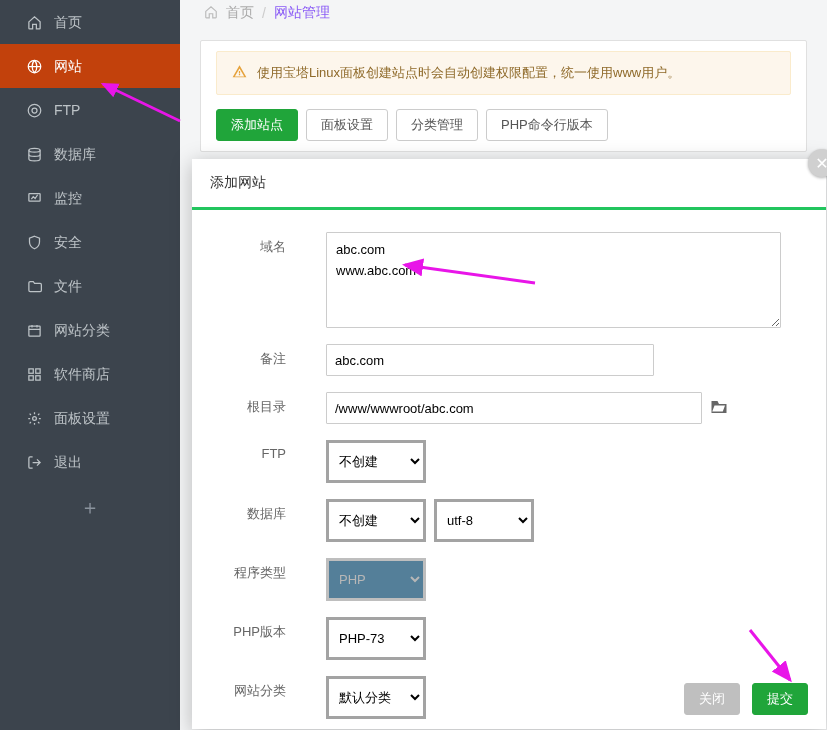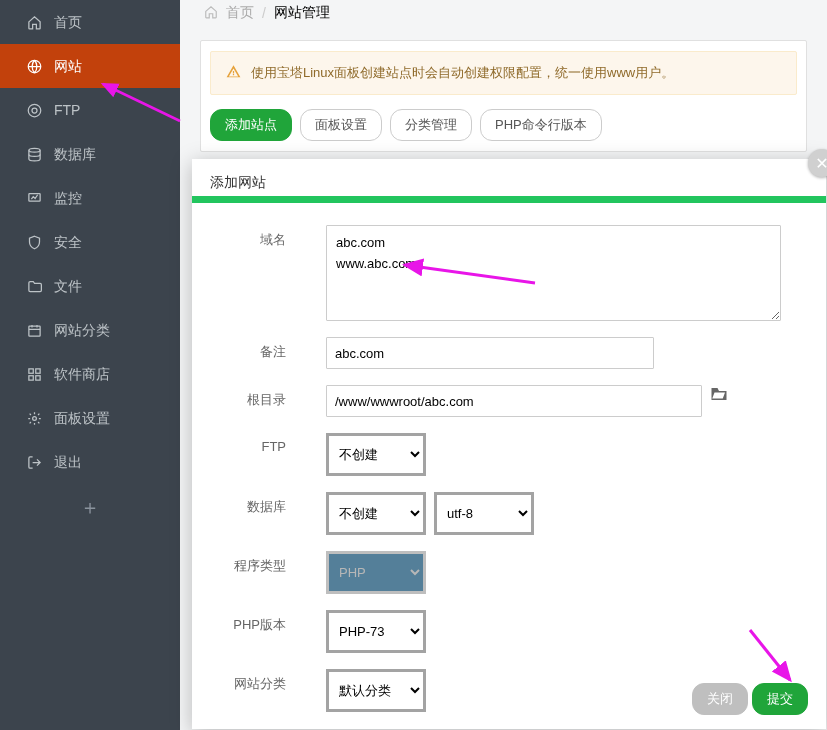--- a/index.html
+++ b/index.html
@@ -40,75 +40,75 @@
   padding: 4px 24px 8px;
   color:#bbb; font-size:14px;
   display:flex; align-items:center; gap:8px;
 }
 .breadcrumb .sep { color:#ccc; }
 .content-inner {
   margin: 10px 20px;
   background:#fff;
   border:1px solid #e0e0e0;
   border-radius:2px;
-  padding:10px 9px;
+  padding:10px 15px;
 }
 .notice {
   background:#fdf6ec;
   border:1px solid #faebcc;
   border-radius:2px;
   padding:12px 15px;
   color:#8f6a2a;
   margin:0 0 14px 0;
   display:flex; align-items:center; gap:10px;
   font-size:13px;
 }
 .toolbar { display:flex; gap:8px; }
 .btn {
   display:inline-block;
   padding:6px 14px;
   border:1px solid #ccc;
   background:#fff;
-  border-radius:12px;
+  border-radius:3px;
   font-size:13px;
   color:#555;
   cursor:pointer;
 }
 .btn.primary { background:#20a53a; color:#fff; border-color:#20a53a; }
 .btn.muted { background:#bfbfbf; color:#fff; border-color:#bfbfbf; }
 
 
 .dialog {
   position:absolute;
   left:192px; top:159px;
   width:634px; height:570px;
   background:#fff;
   box-shadow:0 4px 20px rgba(0,0,0,0.25);
 }
 .dialog-title {
-  height:44px; line-height:46px;
+  height:51px; line-height:46px;
   padding:0 18px;
-  border-bottom:7px solid #22c55e;
+  border-bottom:3px solid #22c55e;
   font-size:14px; color:#333;
 }
 .dialog-close {
   position:absolute;
   right:-10px; top:-10px;
   width:28px; height:28px;
   border-radius:50%;
   background:#d0d0d0;
   color:#fff;
   display:flex; align-items:center; justify-content:center;
   font-size:16px; cursor:pointer;
   box-shadow:0 1px 3px rgba(0,0,0,0.3);
 }
 .form { padding: 22px 40px 10px 10px; }
 .form-row { display:flex; align-items:flex-start; margin-bottom:16px;gap:24px; }
 .form-label { width:100px; text-align:right; padding-right:16px; color:#666; padding-top:6px; font-size:13px;}
-.form-control { flex:1; display:flex; gap:8px; align-items:flex-start;}
+.form-control { flex:1; display:flex; gap:8px; align-items:center;}
 textarea.domain {
   width:455px; height:96px;
   border:1px solid #ccc; border-radius:1px;
   padding:7px 9px;
   font-size:13px; resize:both;
   line-height:1.6;
   font-family: inherit;
 }
 input.text {
   height:32px; border:1px solid #ccc; border-radius:1px;
@@ -118,21 +118,21 @@
 input.rootdir { width:376px; }
 select.sel {
   height:43px; border:3px solid #a3a3a3; background:#fff;
   padding:0 6px; font-size:13px;
   width:100px;
 }
 select.sel[disabled]{ background:#0c4a6e; color:#999;}
 .folder-icon { color:#666; cursor:pointer; }
 .dialog-footer {
   position:absolute; right:18px; bottom:14px;
-  display:flex; gap:4px;margin-left:16px;
+  display:flex; gap:12px;margin-left:16px;
 }
 
 .arrow { position:absolute; pointer-events:none; }
 </style>
 </head>
 <body>
 
 <div class="sidebar">
   <div class="sidebar-item">
     <span class="icon">
@@ -237,21 +237,21 @@
 
 <div class="main">
   <div class="breadcrumb">
     <span class="icon" style="color:#bbb;">
       <svg width="14" height="14" viewBox="0 0 24 24" fill="none" stroke="currentColor" stroke-width="2">
           <path d="M3 11l9-8 9 8v10a1 1 0 0 1-1 1h-5v-7h-6v7H4a1 1 0 0 1-1-1z"></path>
         </svg>
     </span>
     <span style="color:#aaa;">首页</span>
     <span class="sep">/</span>
-    <span style="color:#000000;">网站管理</span>
+    <span style="color:#8b5cf6;">网站管理</span>
   </div>
   <div class="content-inner">
     <div class="notice">
       <span style="color:#e6a23c;">
         <svg width="15" height="15" viewBox="0 0 24 24" fill="currentColor">
             <path d="M12 2L1 21h22L12 2zm0 5l7.5 13H4.5L12 7zm-1 4v4h2v-4h-2zm0 5v2h2v-2h-2z"></path>
           </svg>
       </span>
       <span>使用宝塔Linux面板创建站点时会自动创建权限配置，统一使用www用户。</span>
     </div>

